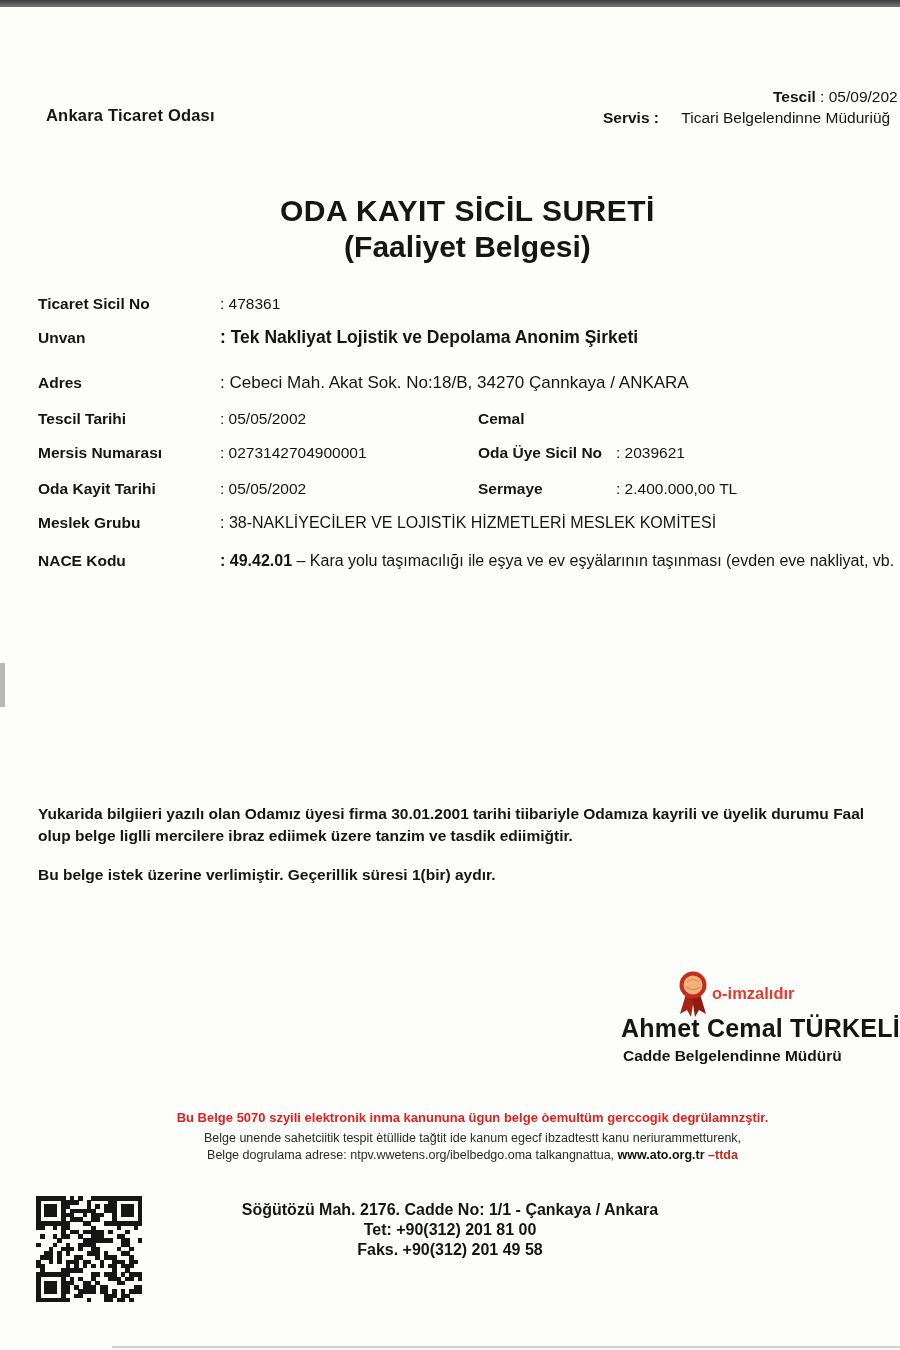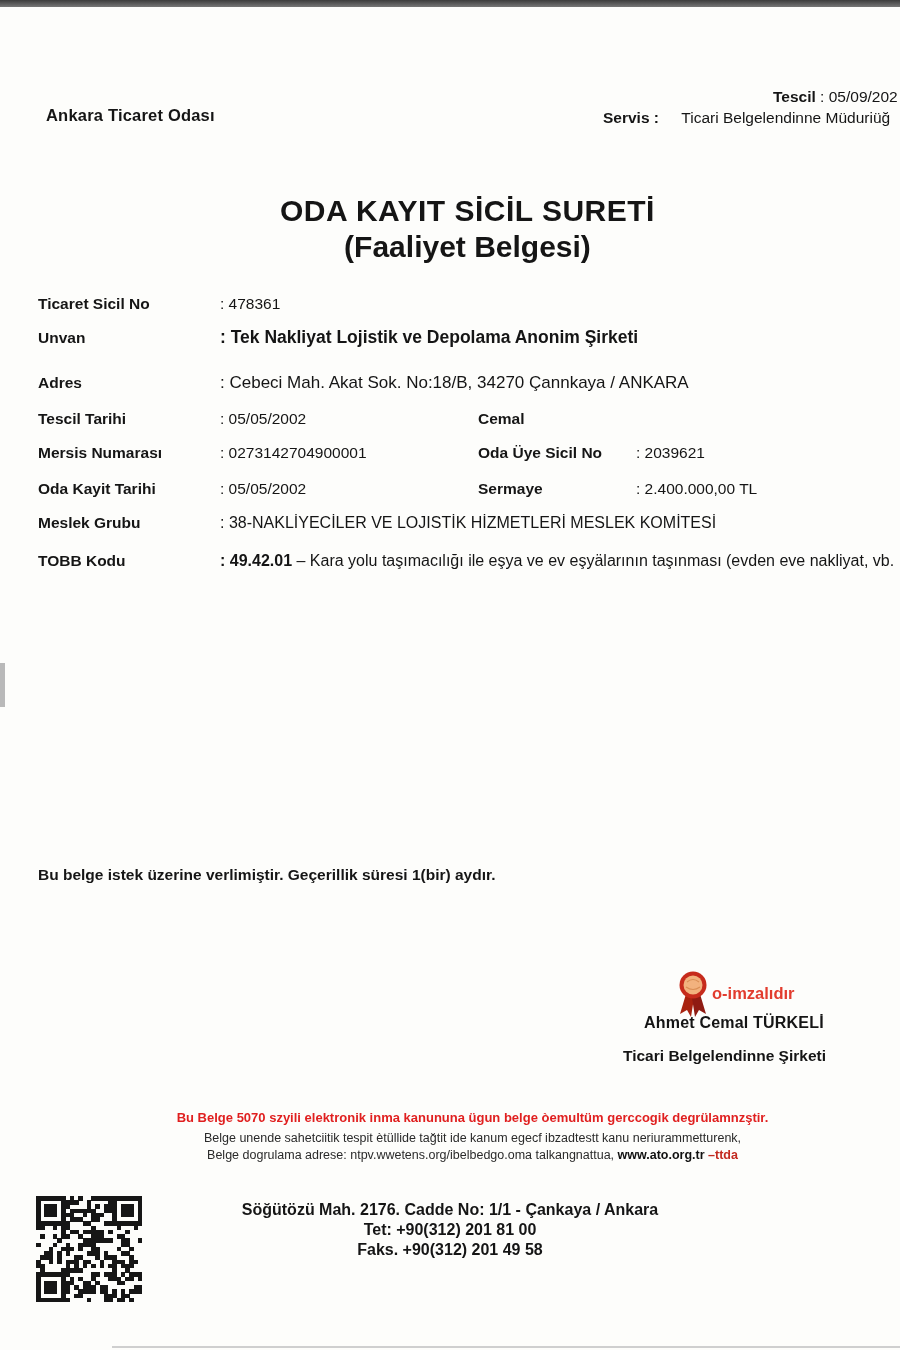--- a/index.html
+++ b/index.html
@@ -25,38 +25,38 @@
 
   
   .title1{position:absolute;left:0;top:194px;width:935px;text-align:center;font-weight:700;font-size:30px;letter-spacing:.5px;}
   .title2{position:absolute;left:0;top:230px;width:935px;text-align:center;font-weight:700;font-size:30px;}
 
   
   .frow{position:absolute;left:0;top:0;width:900px;white-space:nowrap;font-size:15.5px;}
   .flabel{position:absolute;left:38px;font-weight:700;}
   .fvalue{position:absolute;left:220px;}
   .flabel2{position:absolute;left:478px;font-weight:700;}
-  .fvalue2{position:absolute;left:636px;}
+  .fvalue2{position:absolute;left:616px;}
   .r1{top:295px}.r2{top:329px}.r3{top:374px}.r4{top:410px}
   .r5{top:444px}.r6{top:480px}.r7{top:514px}.r8{top:552px}
   .r2 .fvalue{font-weight:700;font-size:17.5px;top:-2px;}
   .r3 .fvalue{font-size:17px;top:-1px;}
   .r7 .fvalue{font-size:16px;}
   .r8 .fvalue{font-size:16px;}
   .nace-code{font-weight:700;}
 
   
   .para{position:absolute;left:38px;width:860px;font-weight:700;font-size:15.5px;line-height:22px;}
   .p1{top:803px;}
   .p2{top:864px;}
 
   
   .seal{position:absolute;left:674px;top:970px;}
   .esign{position:absolute;left:712px;top:984px;font-weight:700;font-size:16.5px;color:#e23c2e;}
-  .sig-name{position:absolute;left:644px;top:1014px;font-weight:700;font-size:16px;letter-spacing:.2px;}
+  .sig-name{position:absolute;left:621px;top:1014px;font-weight:700;font-size:25px;letter-spacing:.2px;}
   .sig-title{position:absolute;left:623px;top:1047px;font-weight:700;font-size:15.5px;}
 
   
   .legal1{position:absolute;left:40px;top:1110px;width:865px;text-align:center;
     font-weight:700;font-size:13px;color:#e01f1f;}
   .legal2{position:absolute;left:40px;top:1131px;width:865px;text-align:center;
     font-size:12.5px;color:#2a2a2a;}
   .legal3{position:absolute;left:40px;top:1148px;width:865px;text-align:center;
     font-size:12.5px;color:#2a2a2a;}
   .legal3 .site{font-weight:700;color:#111;}
@@ -117,38 +117,42 @@
     <span class="flabel">Oda Kayit Tarihi</span>
     <span class="fvalue">: 05/05/2002</span>
     <span class="flabel2">Sermaye</span>
     <span class="fvalue2">: 2.400.000,00 TL</span>
   </div>
   <div class="frow r7">
     <span class="flabel">Meslek Grubu</span>
     <span class="fvalue">: 38-NAKLİYECİLER VE LOJISTİK HİZMETLERİ MESLEK KOMİTESİ</span>
   </div>
   <div class="frow r8">
-    <span class="flabel">TOBB Kodu</span>
+    <span class="flabel">NACE Kodu</span>
     <span class="fvalue"><span class="nace-code">: 49.42.01</span><span> – Kara yolu taşımacılığı ile eşya ve ev eşyälarının taşınması  (evden eve nakliyat, vb.</span></span>
   </div>
 
+  <div class="para p1">
+    <div>Yukarida bilgiieri yazılı olan Odamız üyesi firma 30.01.2001 tarihi tiibariyle Odamıza kayrili ve üyelik durumu Faal</div>
+    <div>olup belge liglli mercilere ibraz ediimek üzere tanzim ve tasdik ediimiğtir.</div>
+  </div>
   <div class="para p2">Bu belge istek üzerine verlimiştir. Geçerillik süresi 1(bir) aydır.</div>
 
   <div class="seal">
     <svg width="38" height="48" viewBox="0 0 38 48">
       <path d="M12,24 L6,44 L13,40 L17,47 L20,28 Z" fill="#a8220f"></path>
       <path d="M26,24 L32,44 L25,40 L21,47 L18,28 Z" fill="#8f1b12"></path>
       <circle cx="19" cy="15" r="13.5" fill="#c62b1c"></circle>
       <circle cx="19" cy="15" r="9.5" fill="#f2b27e"></circle>
       <path d="M13,12 q6,-5 12,0 M12,17 q7,5 14,0" stroke="#d98e55" stroke-width="1.2" fill="none"></path>
     </svg>
   </div>
   <div class="esign">o-imzalıdır</div>
   <div class="sig-name">Ahmet Cemal TÜRKELİ</div>
-  <div class="sig-title">Ticari Belgelendinne Şirketi</div>
+  <div class="sig-title">Cadde Belgelendinne Müdürü</div>
 
   <div class="legal1">Bu Belge 5070 szyili elektronik inma kanununa ügun belge òemultüm gerccogik degrülamnzştir.</div>
   <div class="legal2">Belge unende sahetciitik tespit ètüllide tağtit ide kanum egecf ibzadtestt kanu neriurammetturenk,</div>
   <div class="legal3">
     <span>Belge dogrulama adrese: ntpv.wwetens.org/ibelbedgo.oma talkangnattua, </span><span class="site">www.ato.org.tr</span><span class="suffix"> –ttda</span>
   </div>
 
   <div class="qr">
       <i style="left:0px;top:0px;width:4.54px;height:4.54px"></i>
       <i style="left:4.24px;top:0px;width:4.54px;height:4.54px"></i>

